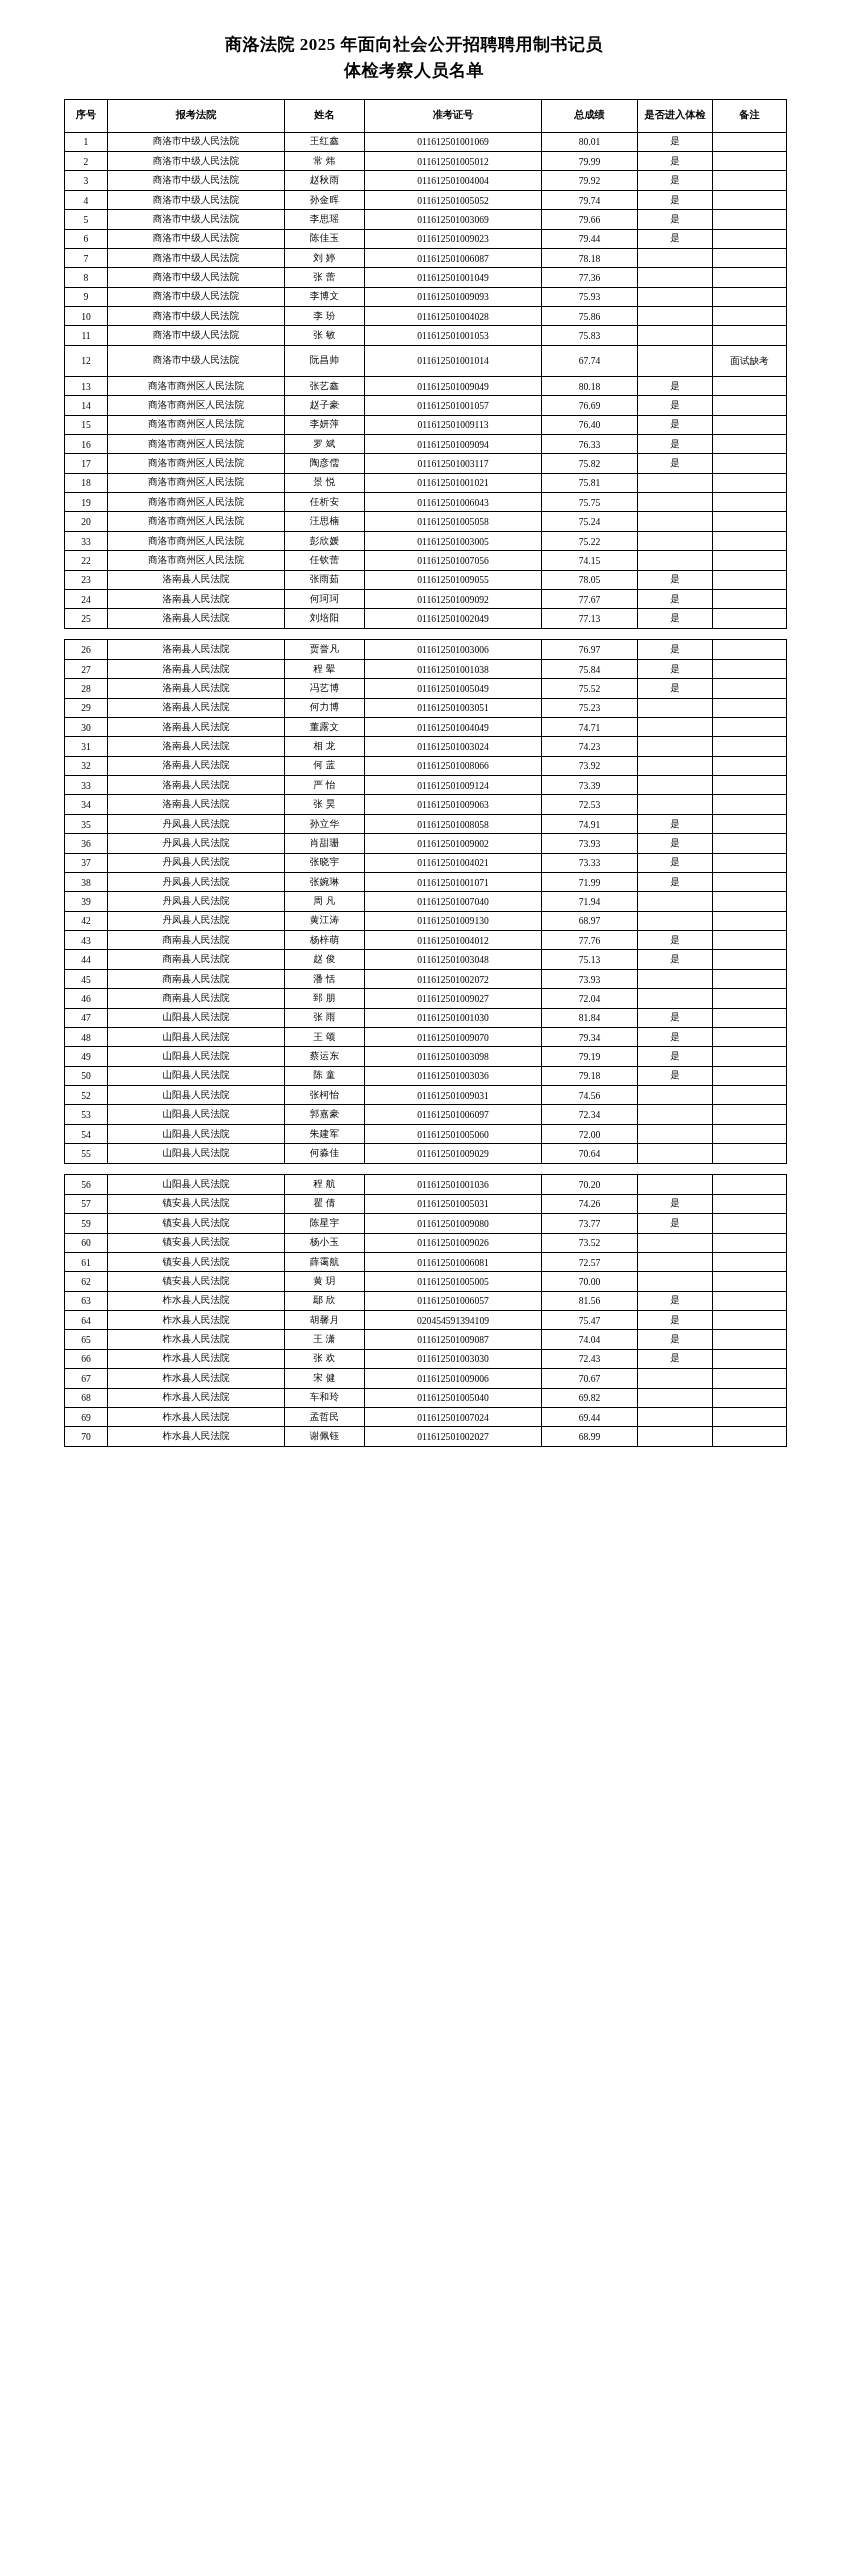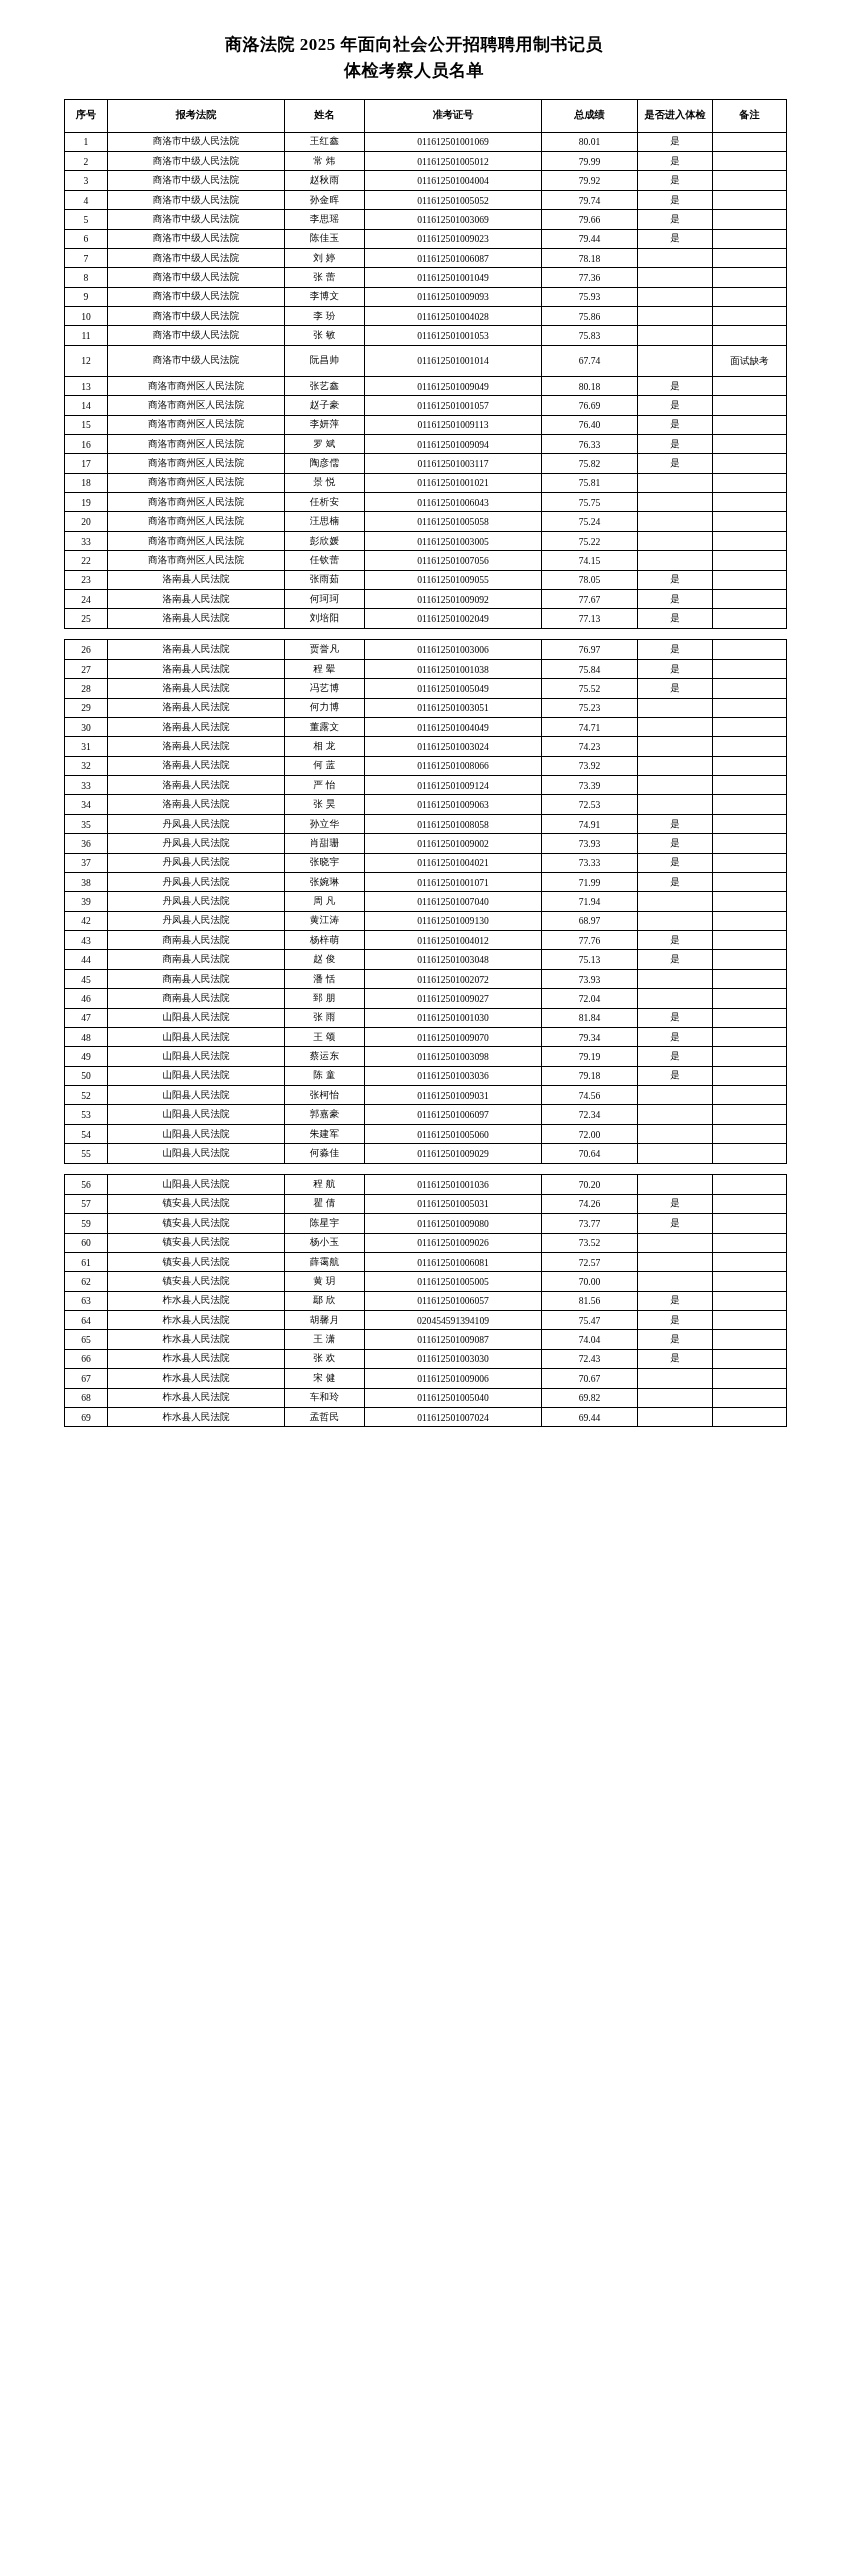--- a/index.html
+++ b/index.html
@@ -696,17 +696,26 @@
         </tr>
         <tr>
           <td>69</td>
           <td>柞水县人民法院</td>
           <td class="name-cell">孟哲民</td>
           <td>011612501007024</td>
           <td>69.44</td>
           <td></td>
           <td class="remark-cell"></td>
         </tr>
+        <tr>
+          <td>70</td>
+          <td>柞水县人民法院</td>
+          <td class="name-cell">谢佩钰</td>
+          <td>011612501002027</td>
+          <td>68.99</td>
+          <td></td>
+          <td class="remark-cell"></td>
+        </tr>
       </tbody>
   </table>
 
 </div>
 
 
 </body></html>

